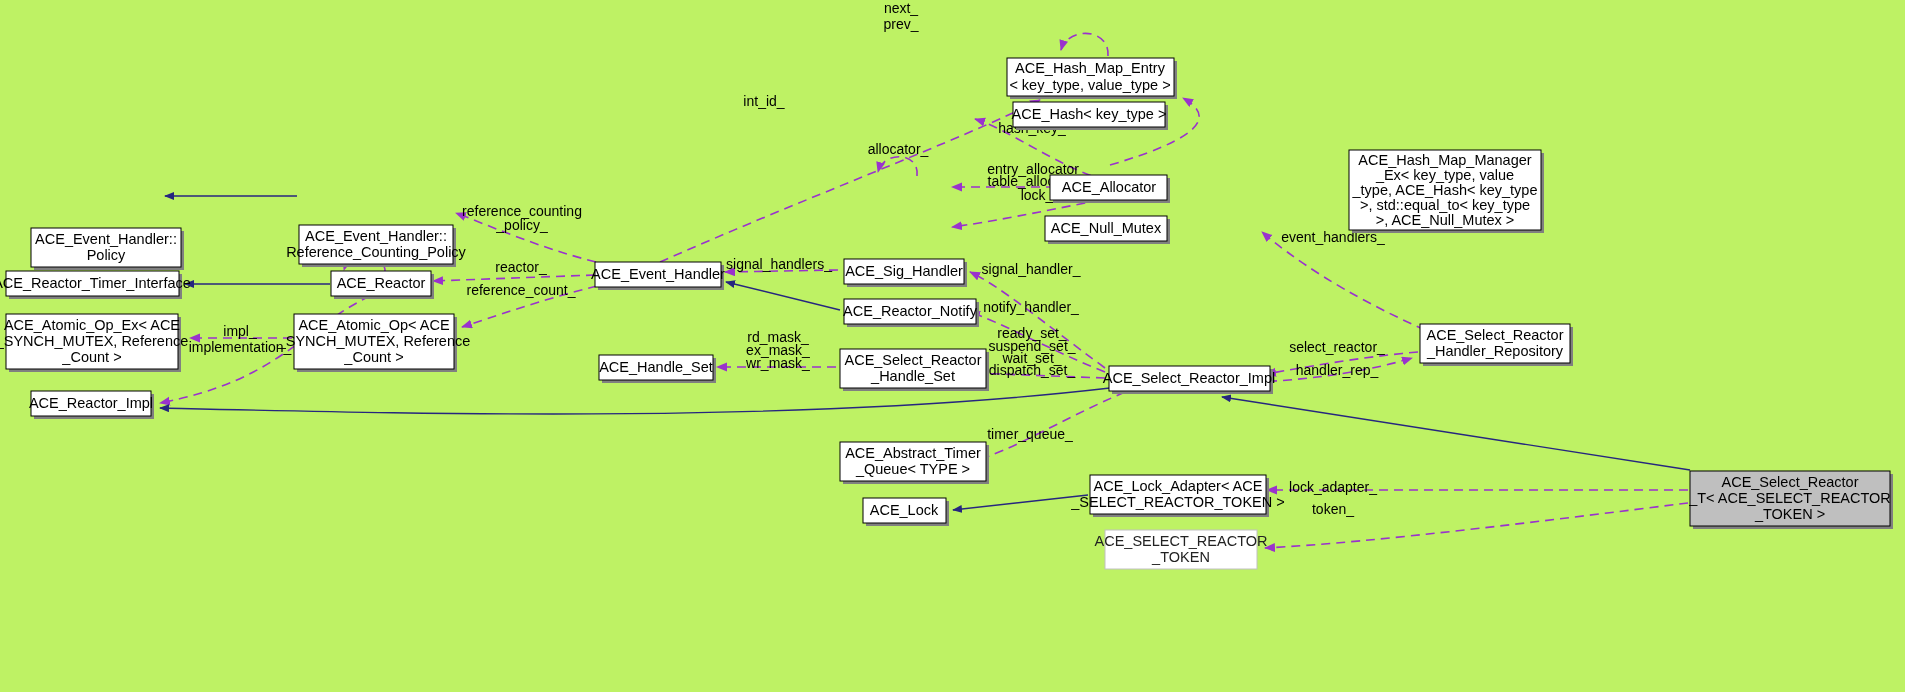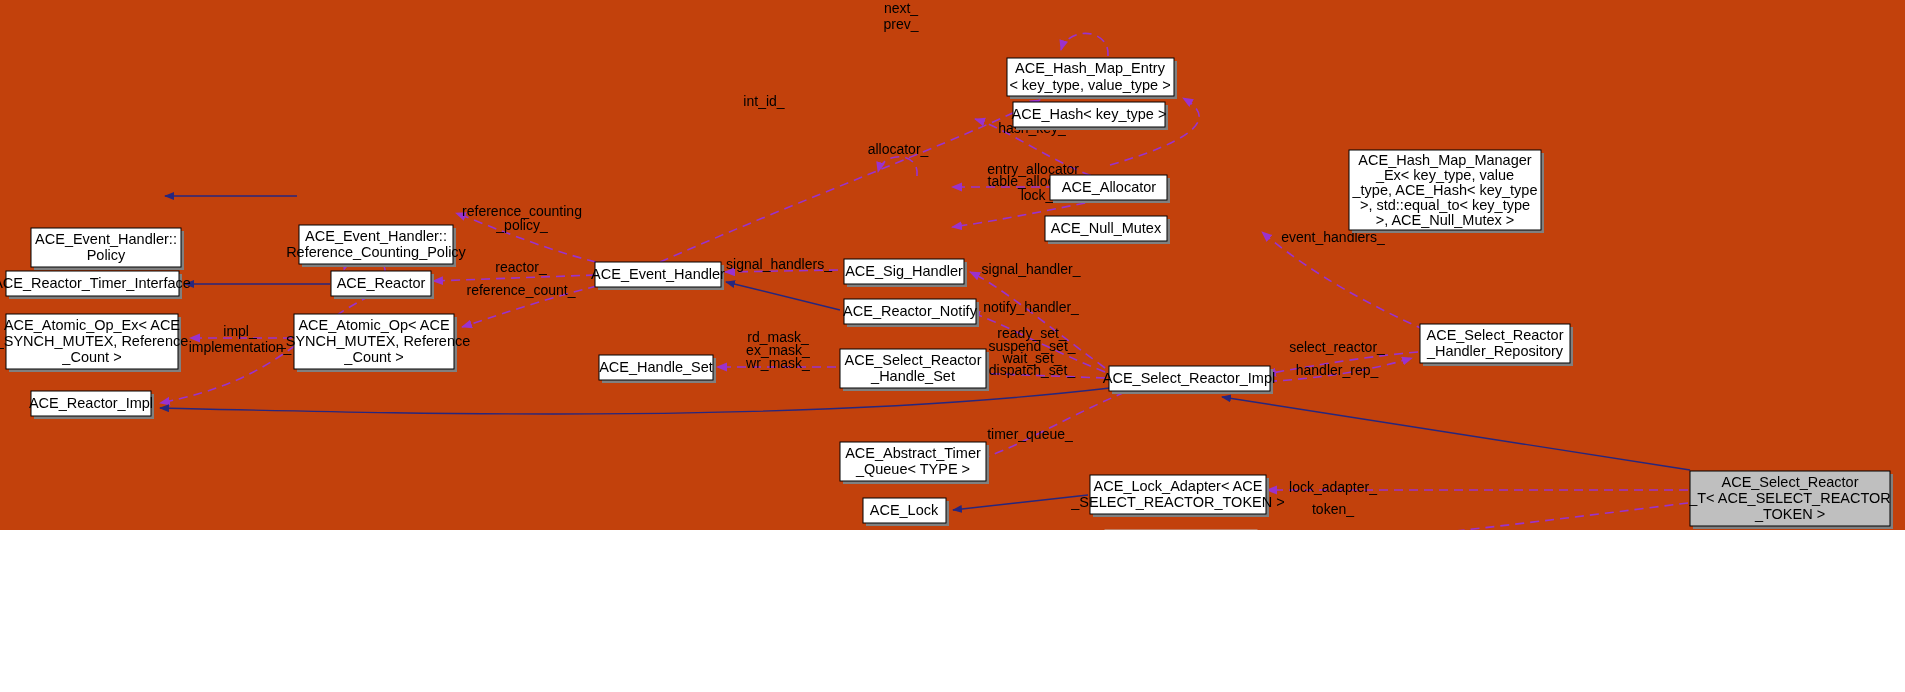--- a/index.html
+++ b/index.html
@@ -7,22 +7,22 @@
     margin: 0;
     padding: 0;
     background: #ffffff;
   }
   body {
     font-family: "Liberation Sans", sans-serif;
   }
   #diagram-root {
     position: relative;
     width: 1905px;
-    height: 530px;
-    background: #c2410c;
+    height: 692px;
+    background: #bef264;
     overflow: hidden;
   }
   svg.graph {
     display: block;
     width: 1905px;
     height: 692px;
   }
   .node-box {
     fill: #ffffff;
     stroke: #000000;

